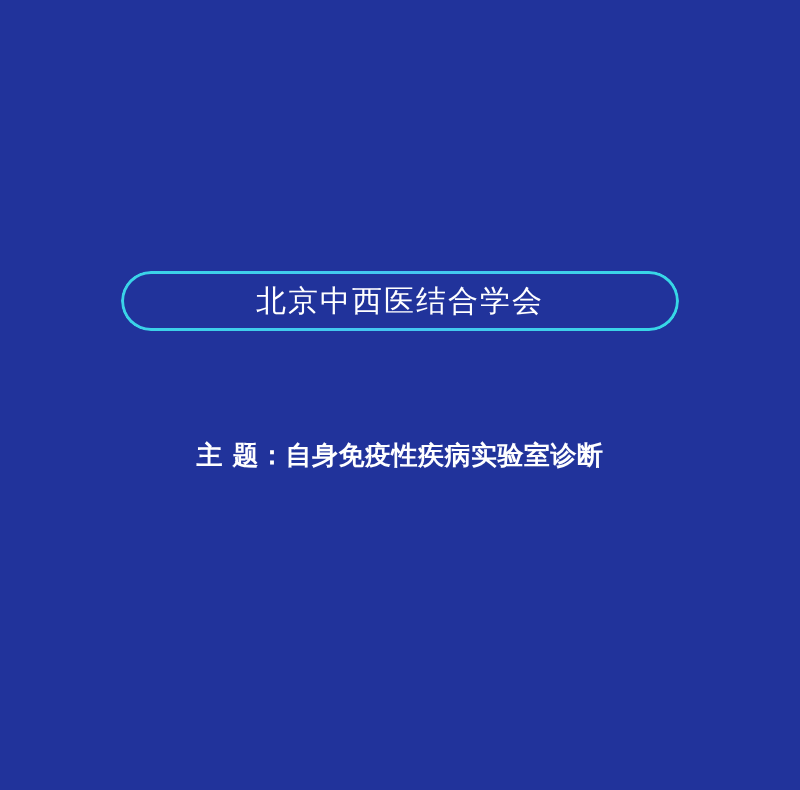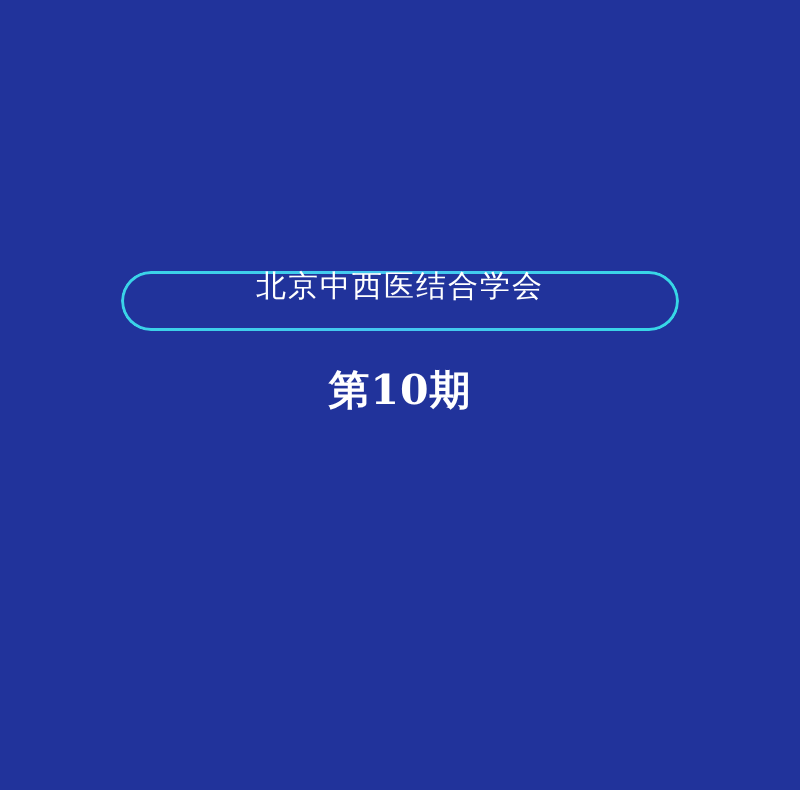--- a/index.html
+++ b/index.html
@@ -90,20 +90,21 @@
     justify-content: center;
   }
 
   .pill {
     position: relative;
     width: 558px;
     height: 60px;
     border-radius: 30px;
     background: transparent;
     display: flex;
+    align-items: center;
     justify-content: center;
     box-sizing: border-box;
     
   }
 
   .pill::before {
     content: "";
     position: absolute;
     inset: 0;
     border-radius: 30px;
@@ -184,18 +185,18 @@
 
 <div id="poster">
 
 
   <div class="pill-wrap">
     <div class="pill">
       <span class="pill-text">北京中西医结合学会</span>
     </div>
   </div>
 
-  <div class="issue">第10期</div>
-
+
+  <div class="topic">主 题：自身免疫性疾病实验室诊断</div>
 
   <div class="lower-area"></div>
 
 </div>
 
 </body></html>

